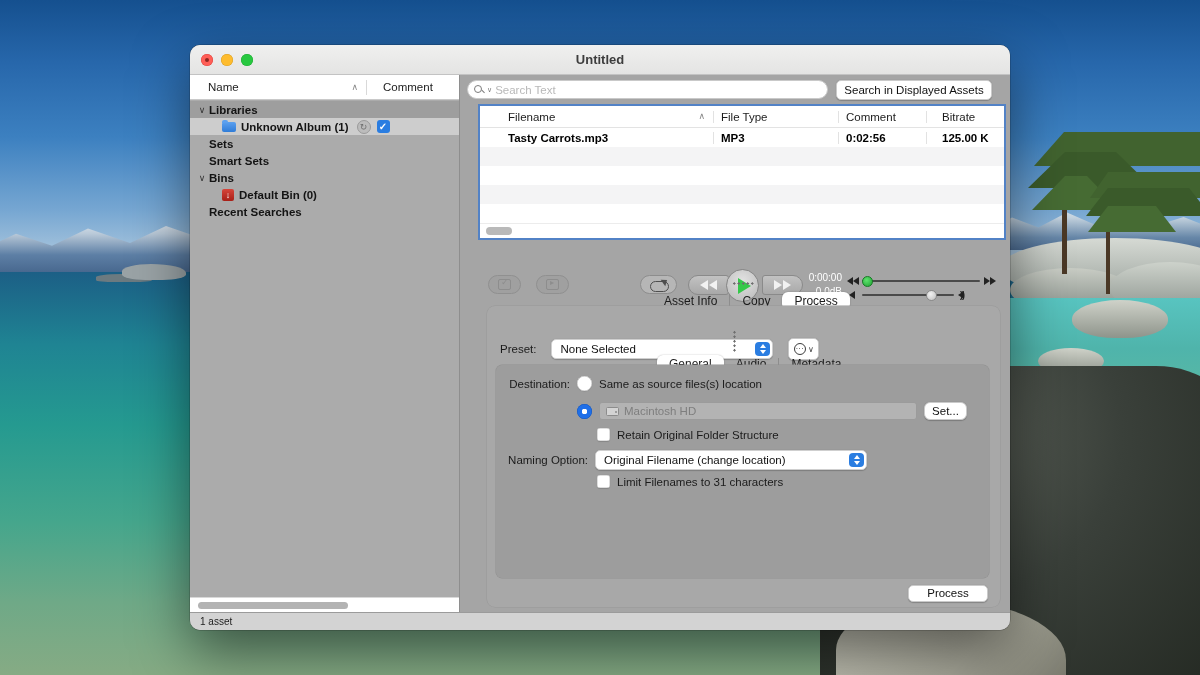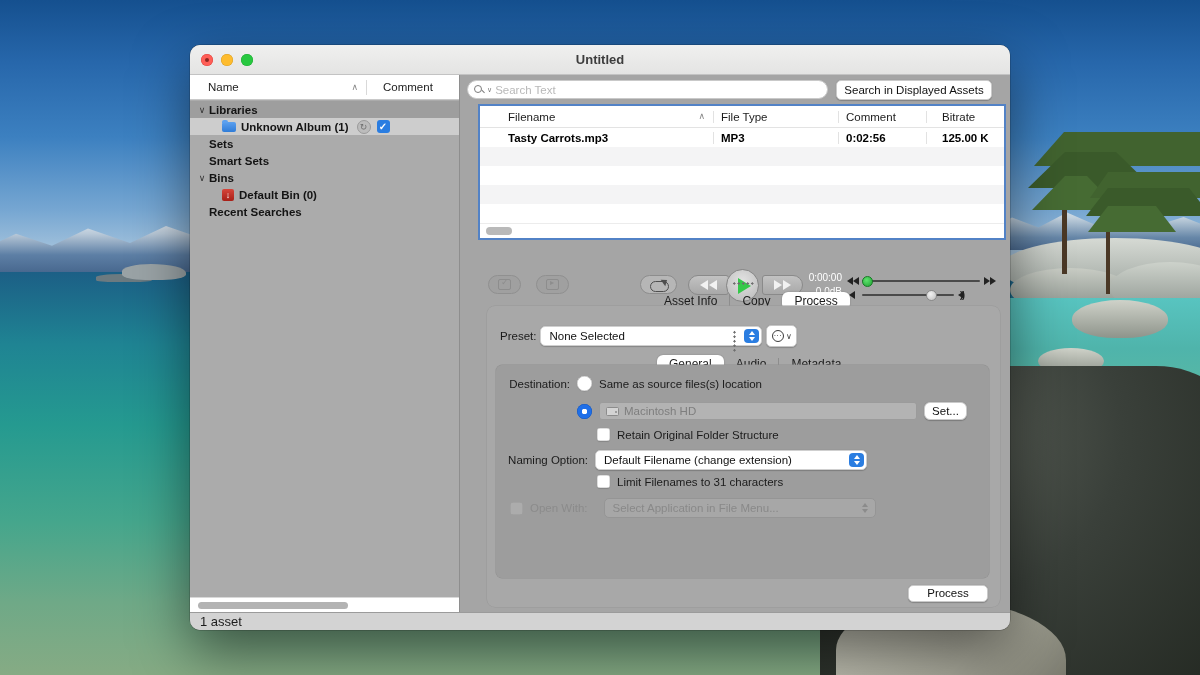--- a/index.html
+++ b/index.html
@@ -141,21 +141,21 @@
   .dots-h { position:absolute; left:272px; top:4px; width:22px; height:3px;
     background-image:radial-gradient(circle,#6e6e6e 1px,transparent 1.2px); background-size:4.5px 3px; }
   .dots-v { position:absolute; left:273px; top:255px; width:3px; height:22px;
     background-image:radial-gradient(circle,#6e6e6e 1px,transparent 1.2px); background-size:3px 4.5px; z-index:5; }
   .seg { display:flex; align-items:center; position:absolute; }
   .seg .tab { font-size:12px; color:#1b1b1b; padding:2px 12px; border-radius:6px; position:relative; }
   .seg .tab.on { background:#fff; box-shadow:0 .5px 1.5px rgba(0,0,0,.3); }
   .seg .sep { width:1px; height:12px; background:#8d8d8d; }
   .main-tabs { left:192px; top:14px; }
   .outer-panel { position:absolute; left:27px; top:28px; width:513px; height:301px; background:#a8a8a8; border-radius:8px; box-shadow:0 0 0 .5px #989898; }
-  .preset-row { position:absolute; left:13px; top:19px; display:flex; align-items:center; gap:4px; }
+  .preset-row { position:absolute; left:13px; top:32px; display:flex; align-items:center; gap:15px; }
   .lbl { font-size:11.5px; color:#1b1b1b; }
   .popup { height:20px; background:#fff; border:1px solid #cfcfcf; border-radius:5px; box-shadow:0 .5px 1px rgba(0,0,0,.2);
     display:flex; align-items:center; font-size:11.5px; color:#111; padding-left:8px; position:relative; }
   .stepper { position:absolute; right:2px; top:2px; bottom:2px; width:15px; border-radius:4px; background:#2a7de1;
     display:flex; flex-direction:column; align-items:center; justify-content:center; gap:2px; }
   .stepper i { width:0; height:0; border-left:3.5px solid transparent; border-right:3.5px solid transparent; display:block; }
   .stepper .up { border-bottom:4px solid #fff; } .stepper .dn { border-top:4px solid #fff; }
   .popup.disabled { background:#a7a7a7; border-color:#959595; color:#898989; box-shadow:none; }
   .popup.disabled .stepper { background:transparent; }
   .popup.disabled .up { border-bottom-color:#8b8b8b; } .popup.disabled .dn { border-top-color:#8b8b8b; }
@@ -172,21 +172,21 @@
   .cbx { width:13px; height:13px; border-radius:3px; background:#fff; box-shadow:inset 0 0 0 .5px #bdbdbd, 0 .5px 1px rgba(0,0,0,.15); flex:none; }
   .cbx.disabled { background:#acacac; box-shadow:inset 0 0 0 .5px #989898; }
   .path-field { width:318px; height:18px; background:#b3b3b3; border:1px solid #9b9b9b; border-radius:3px; display:flex; align-items:center; gap:5px; padding:0 6px; font-size:11.5px; color:#7e7e7e; }
   .drive-icon { width:13px; height:9px; background:#d4d4d4; border:1px solid #8c8c8c; border-radius:1.5px; position:relative; flex:none; }
   .drive-icon::after { content:""; position:absolute; right:1.5px; top:3px; width:2px; height:2px; border-radius:50%; background:#8c8c8c; }
   .set-btn { width:43px; height:18px; line-height:16px; border-radius:6px; }
   .naming-popup { width:272px; }
   .dim { color:#8b8b8b; }
   .process-btn { position:absolute; right:12px; bottom:5px; width:80px; height:17px; line-height:15px; border-radius:5px; }
 
-  .statusbar { height:18px; background:#d3d3d3; border-top:1px solid #9b9b9b; display:flex; align-items:center; padding-left:10px; font-size:13px; color:#1d1d1d; }
+  .statusbar { height:18px; background:#d3d3d3; border-top:1px solid #9b9b9b; display:flex; align-items:center; padding-left:10px; font-size:10px; color:#1d1d1d; }
 </style>
 </head>
 <body>
 
 <div class="wallpaper">
   <div class="sky"></div>
   <div class="mtn mtn-left"></div>
   <div class="mtn mtn-right"></div>
   <div class="water"></div>
   <div class="rockline"></div>
@@ -417,42 +417,31 @@
               </div>
               <div class="btn set-btn">Set...</div>
             </div>
             <div class="g-row" style="left:101px; top:63px;">
               <span class="cbx"></span>
               <span class="lbl">Retain Original Folder Structure</span>
             </div>
             <div class="g-row" style="left:8px; top:85px;">
               <span class="lbl" style="width:84px; text-align:right;">Naming Option:</span>
               <div class="popup naming-popup">
-                <span>Default Filename (change extension)</span>
+                <span>Original Filename (change location)</span>
                 <span class="stepper">
                     <i class="up"></i>
                     <i class="dn"></i>
                   </span>
               </div>
             </div>
             <div class="g-row" style="left:101px; top:110px;">
               <span class="cbx"></span>
               <span class="lbl">Limit Filenames to 31 characters</span>
             </div>
-            <div class="g-row" style="left:14px; top:133px;">
-              <span class="cbx disabled"></span>
-              <span class="lbl dim">Open With:</span>
-              <div class="popup naming-popup disabled" style="margin-left:9px;">
-                <span>Select Application in File Menu...</span>
-                <span class="stepper">
-                    <i class="up"></i>
-                    <i class="dn"></i>
-                  </span>
-              </div>
-            </div>
           </div>
 
           <div class="btn process-btn">Process</div>
         </div>
       </div>
     </div>
   </div>
 
   <div class="statusbar">
     <span>1 asset</span>

